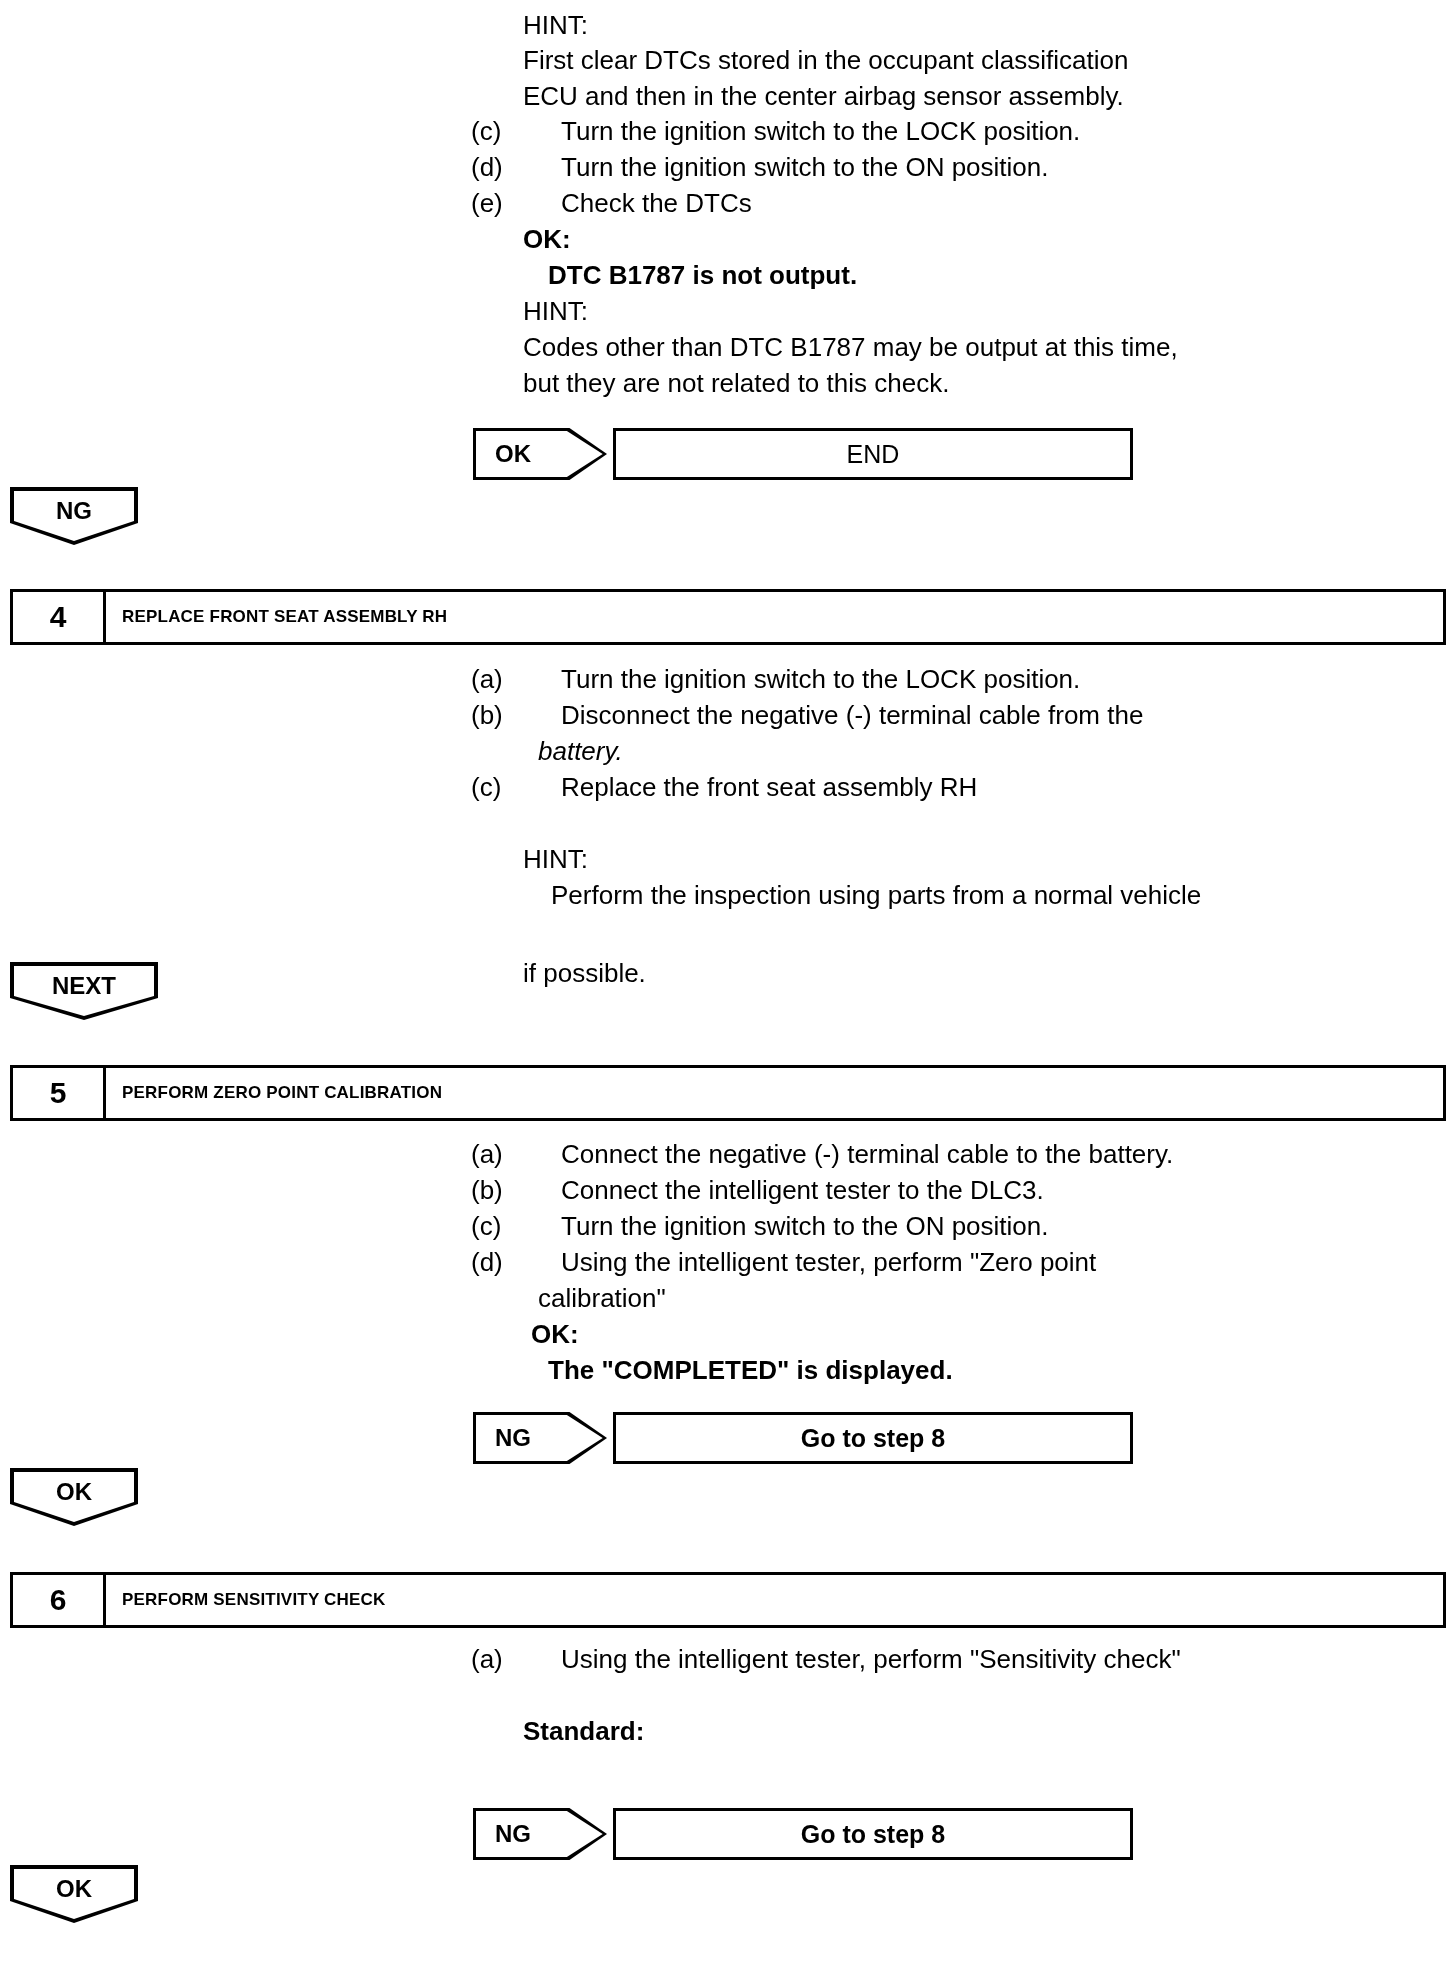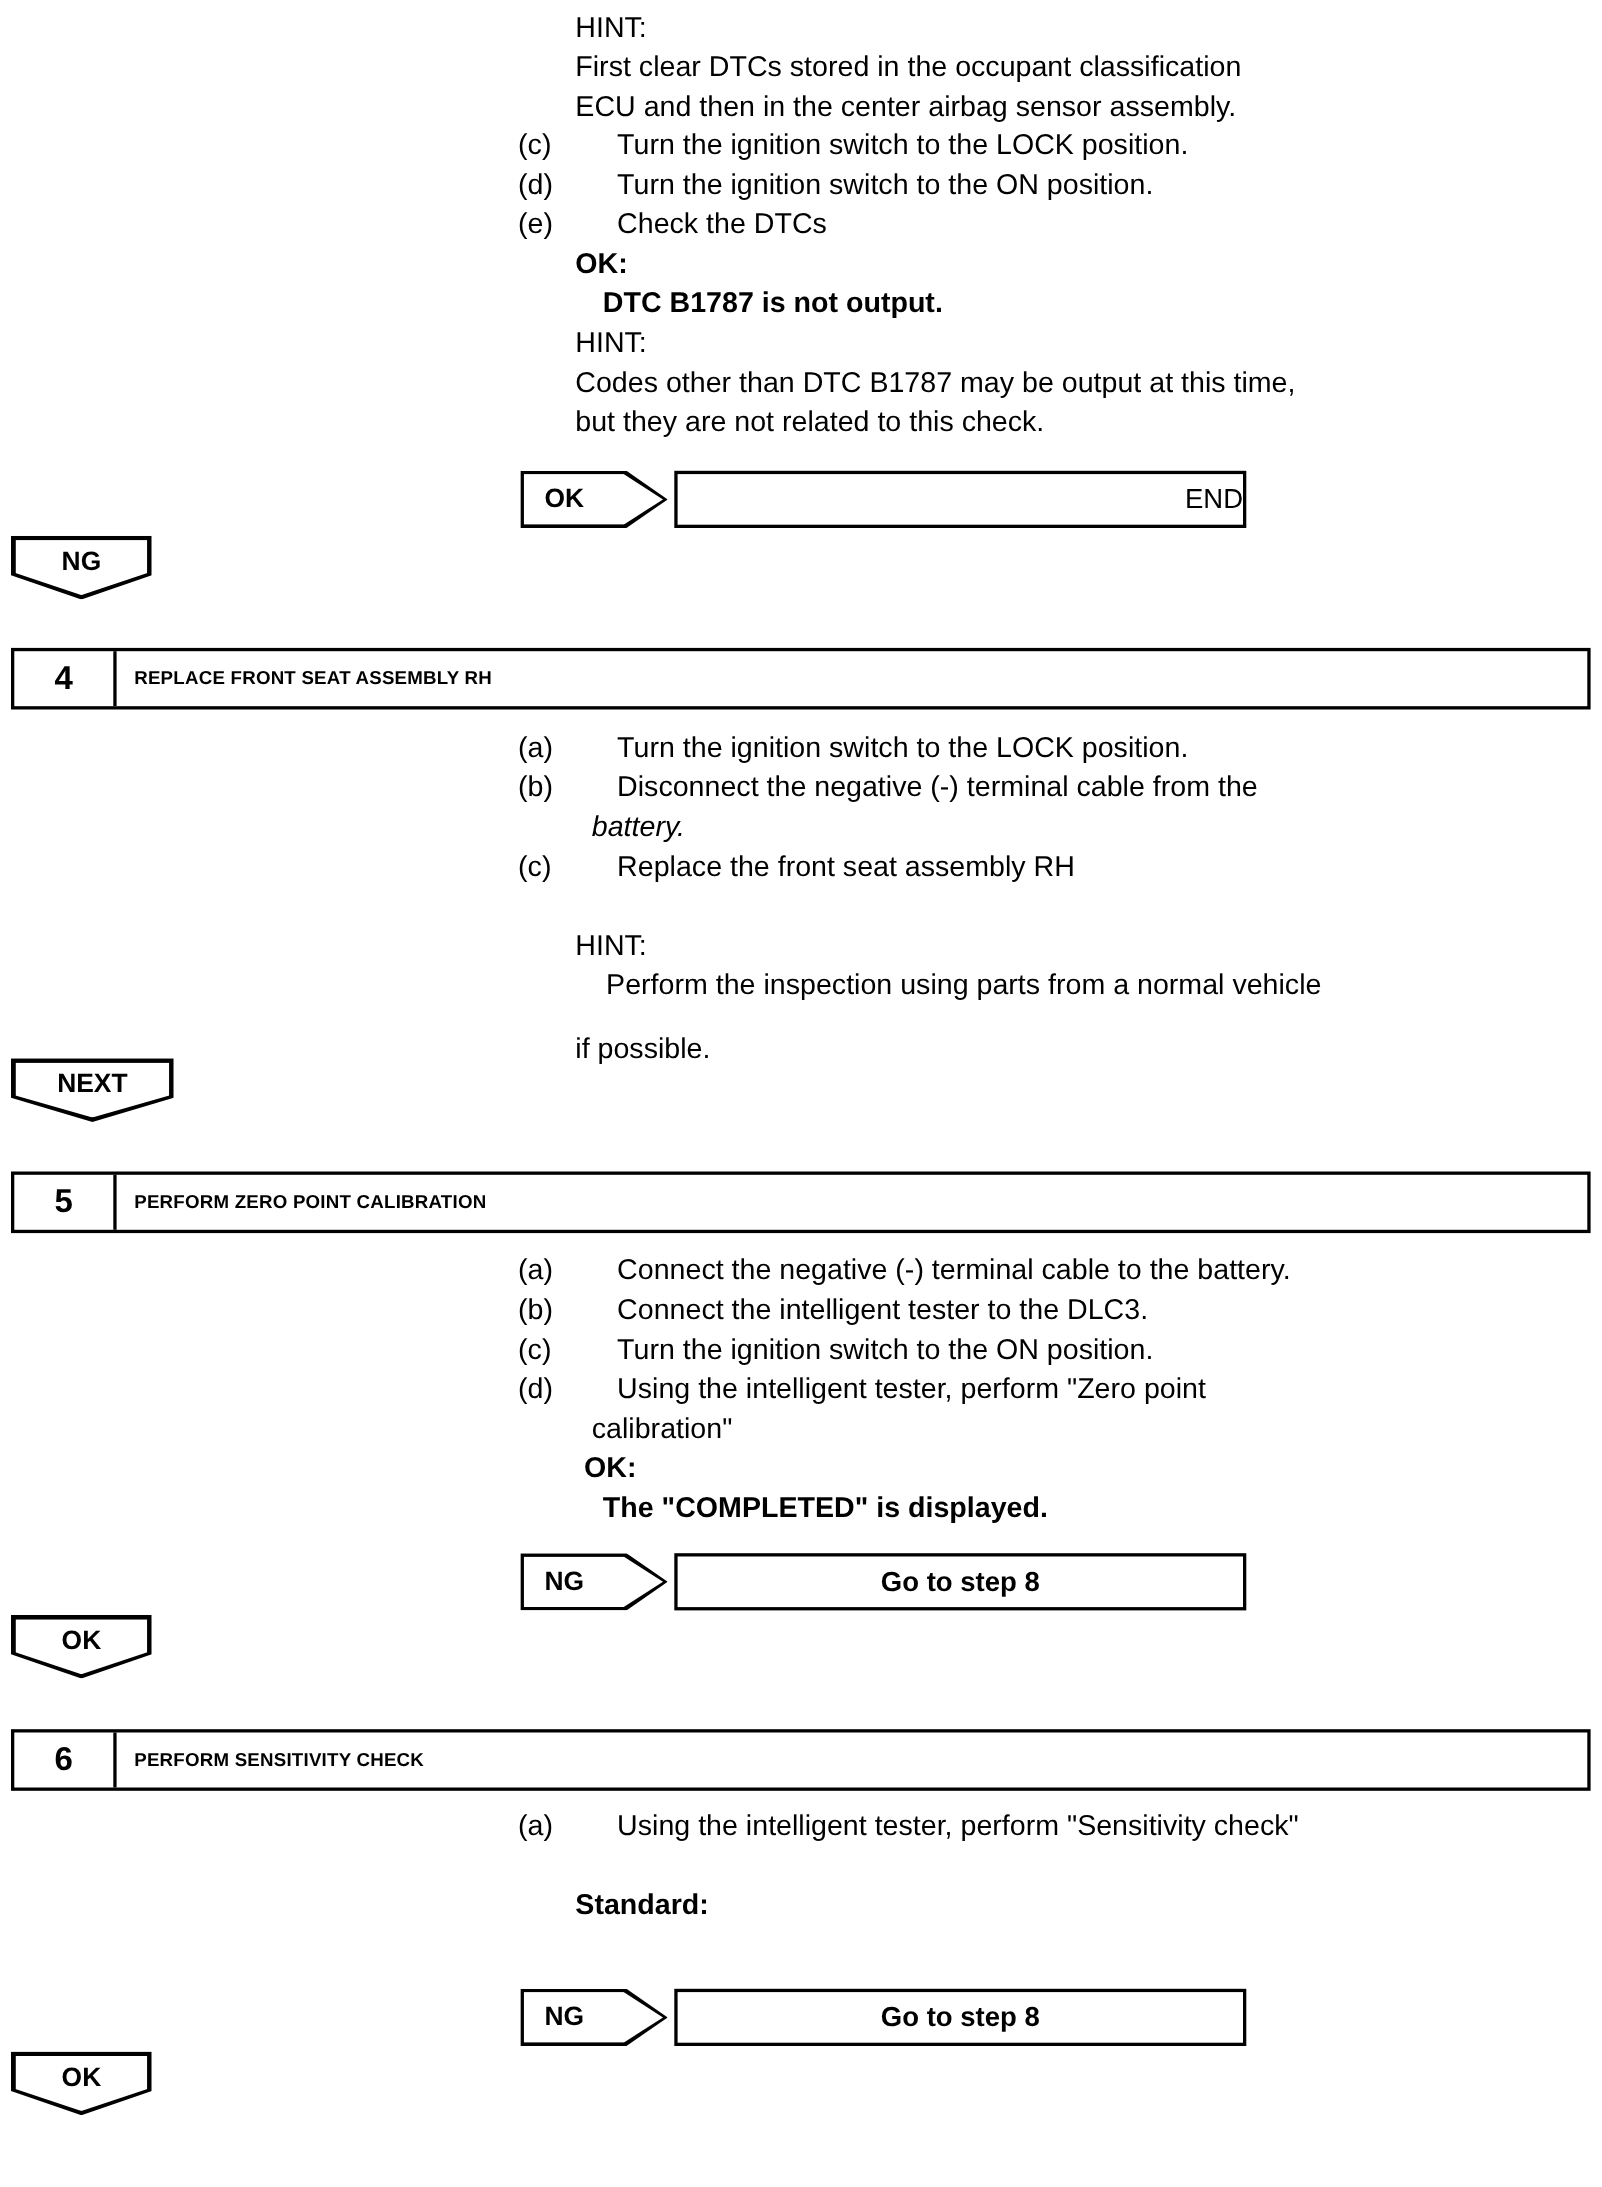--- a/index.html
+++ b/index.html
@@ -85,21 +85,21 @@
     font-size: 24px;
     font-weight: bold;
     padding-left: 22px;
   }
   .resultbox {
     flex: 1 1 auto;
     border: 3px solid #000;
     background: #fff;
     display: flex;
     align-items: center;
-    justify-content: flex-end;
+    justify-content: center;
     font-size: 25px;
     margin-left: 6px;
   }
   .resultbox.center {
     justify-content: center;
     font-weight: bold;
     padding-left: 0;
   }
 
   
@@ -199,21 +199,21 @@
 
   <div class="txtblock row" style="left:471px; top:770px; width:660px;">
     <span class="marker">(c)</span>
     <span class="body">Replace the front seat assembly RH</span>
   </div>
 
   <div class="txtblock" style="left:523px; top:842px;">HINT:</div>
 
   <div class="txtblock" style="left:515px; top:878px;margin-left:36px;">Perform the inspection using parts from a normal vehicle</div>
 
-  <div class="txtblock" style="left:523px; top:936px;">if possible.</div>
+  <div class="txtblock" style="left:523px; top:956px;">if possible.</div>
 
   <div class="tab wide" style="left:10px; top:962px;">
     <div class="inner"></div>
     <span class="lbl">NEXT</span>
   </div>
 
   <div class="stepbar" style="left:10px; top:1065px; width:1436px;">
     <div class="num">5</div>
     <div class="title">PERFORM ZERO POINT CALIBRATION</div>
   </div>

